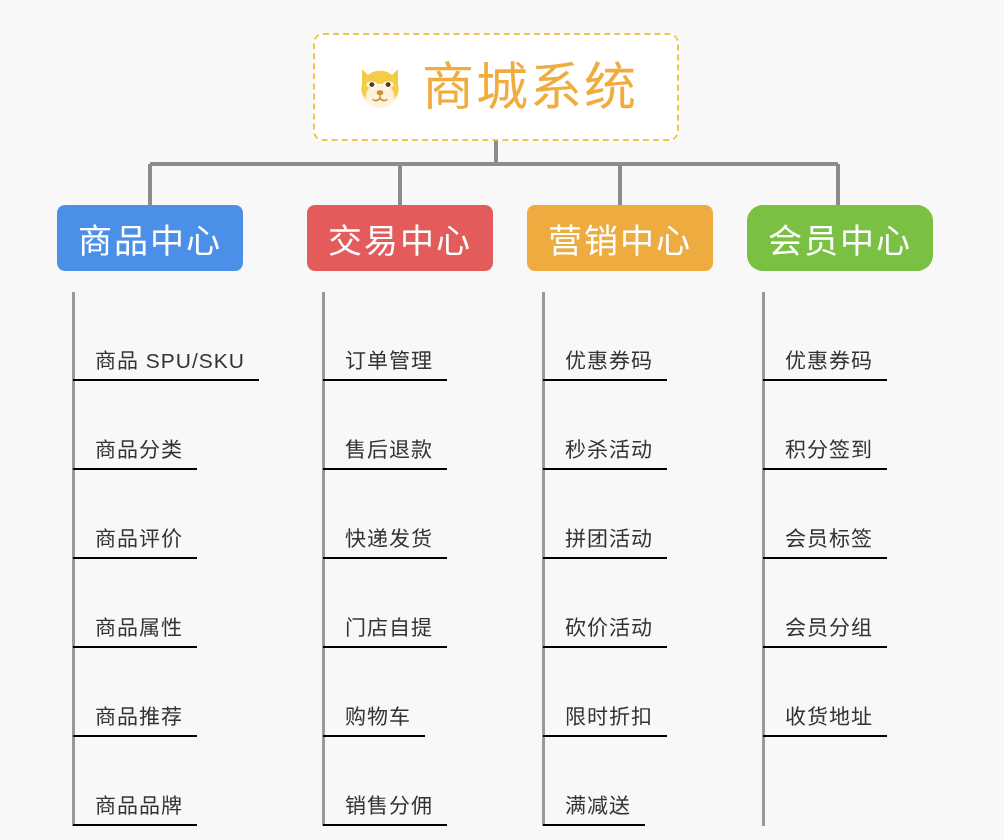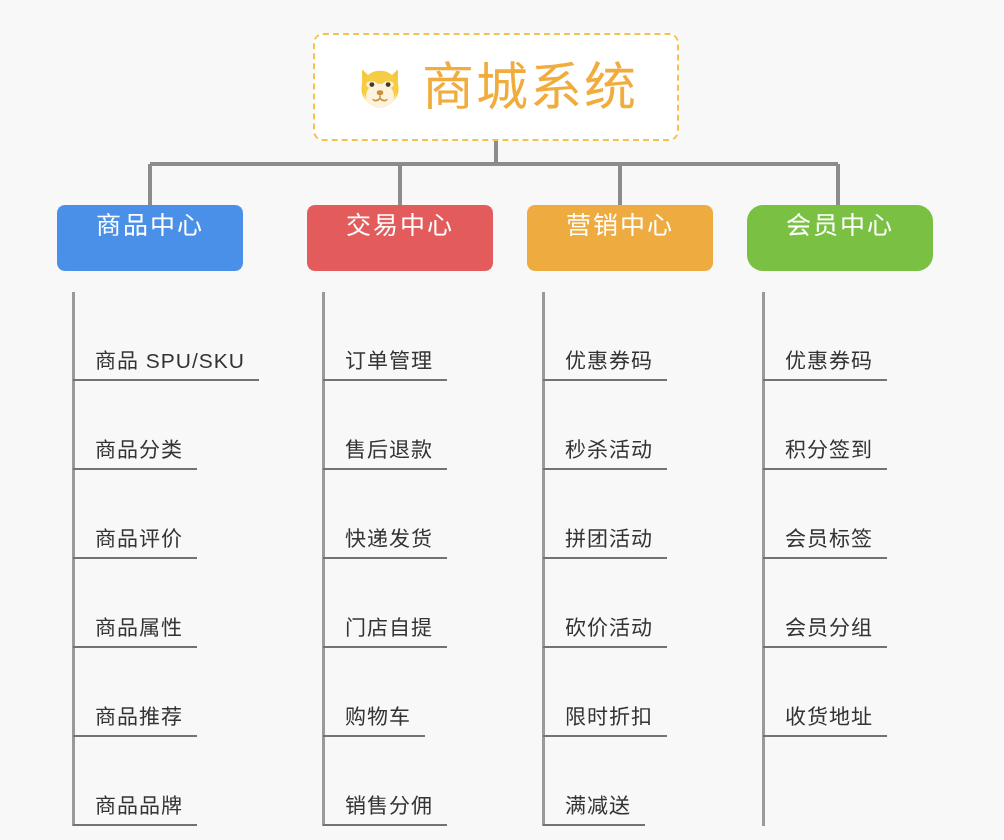--- a/index.html
+++ b/index.html
@@ -75,24 +75,24 @@
   .branch-2 { left: 307px; }
   .branch-3 { left: 527px; }
   .branch-4 { left: 747px; }
 
   .branch-header {
     width: 186px;
     height: 66px;
     box-sizing: border-box;
     border-radius: 8px;
     display: flex;
-    align-items: flex-start;
+    align-items: center;
     justify-content: center;
     color: #ffffff;
-    font-size: 25px;
+    font-size: 34px;
     letter-spacing: 2px;
     white-space: nowrap;
     font-family: Liberation Mono, monospace;
   }
 
   .leaf-list {
     position: relative;
     margin-top: 21px;
     padding-left: 16px;
   }
@@ -111,21 +111,21 @@
     display: flex;
     align-items: flex-end;
   }
   .leaf-label {
     display: inline-block;
     font-size: 21px;
     color: #333333;
     line-height: 1.1;
     white-space: nowrap;
     padding: 0 14px 7px 22px;
-    border-bottom: 2px solid #737373;
+    border-bottom: 2px solid #000000;
     letter-spacing: 1px;
   }
 </style>
 </head>
 <body style="background: rgb(248, 248, 248);">
 
 <div id="mindmap">
 
   <svg class="connectors" viewBox="0 0 1004 840" xmlns="http://www.w3.org/2000/svg">
     <g stroke="#8c8c8c" stroke-width="4" fill="none" stroke-linecap="butt">

